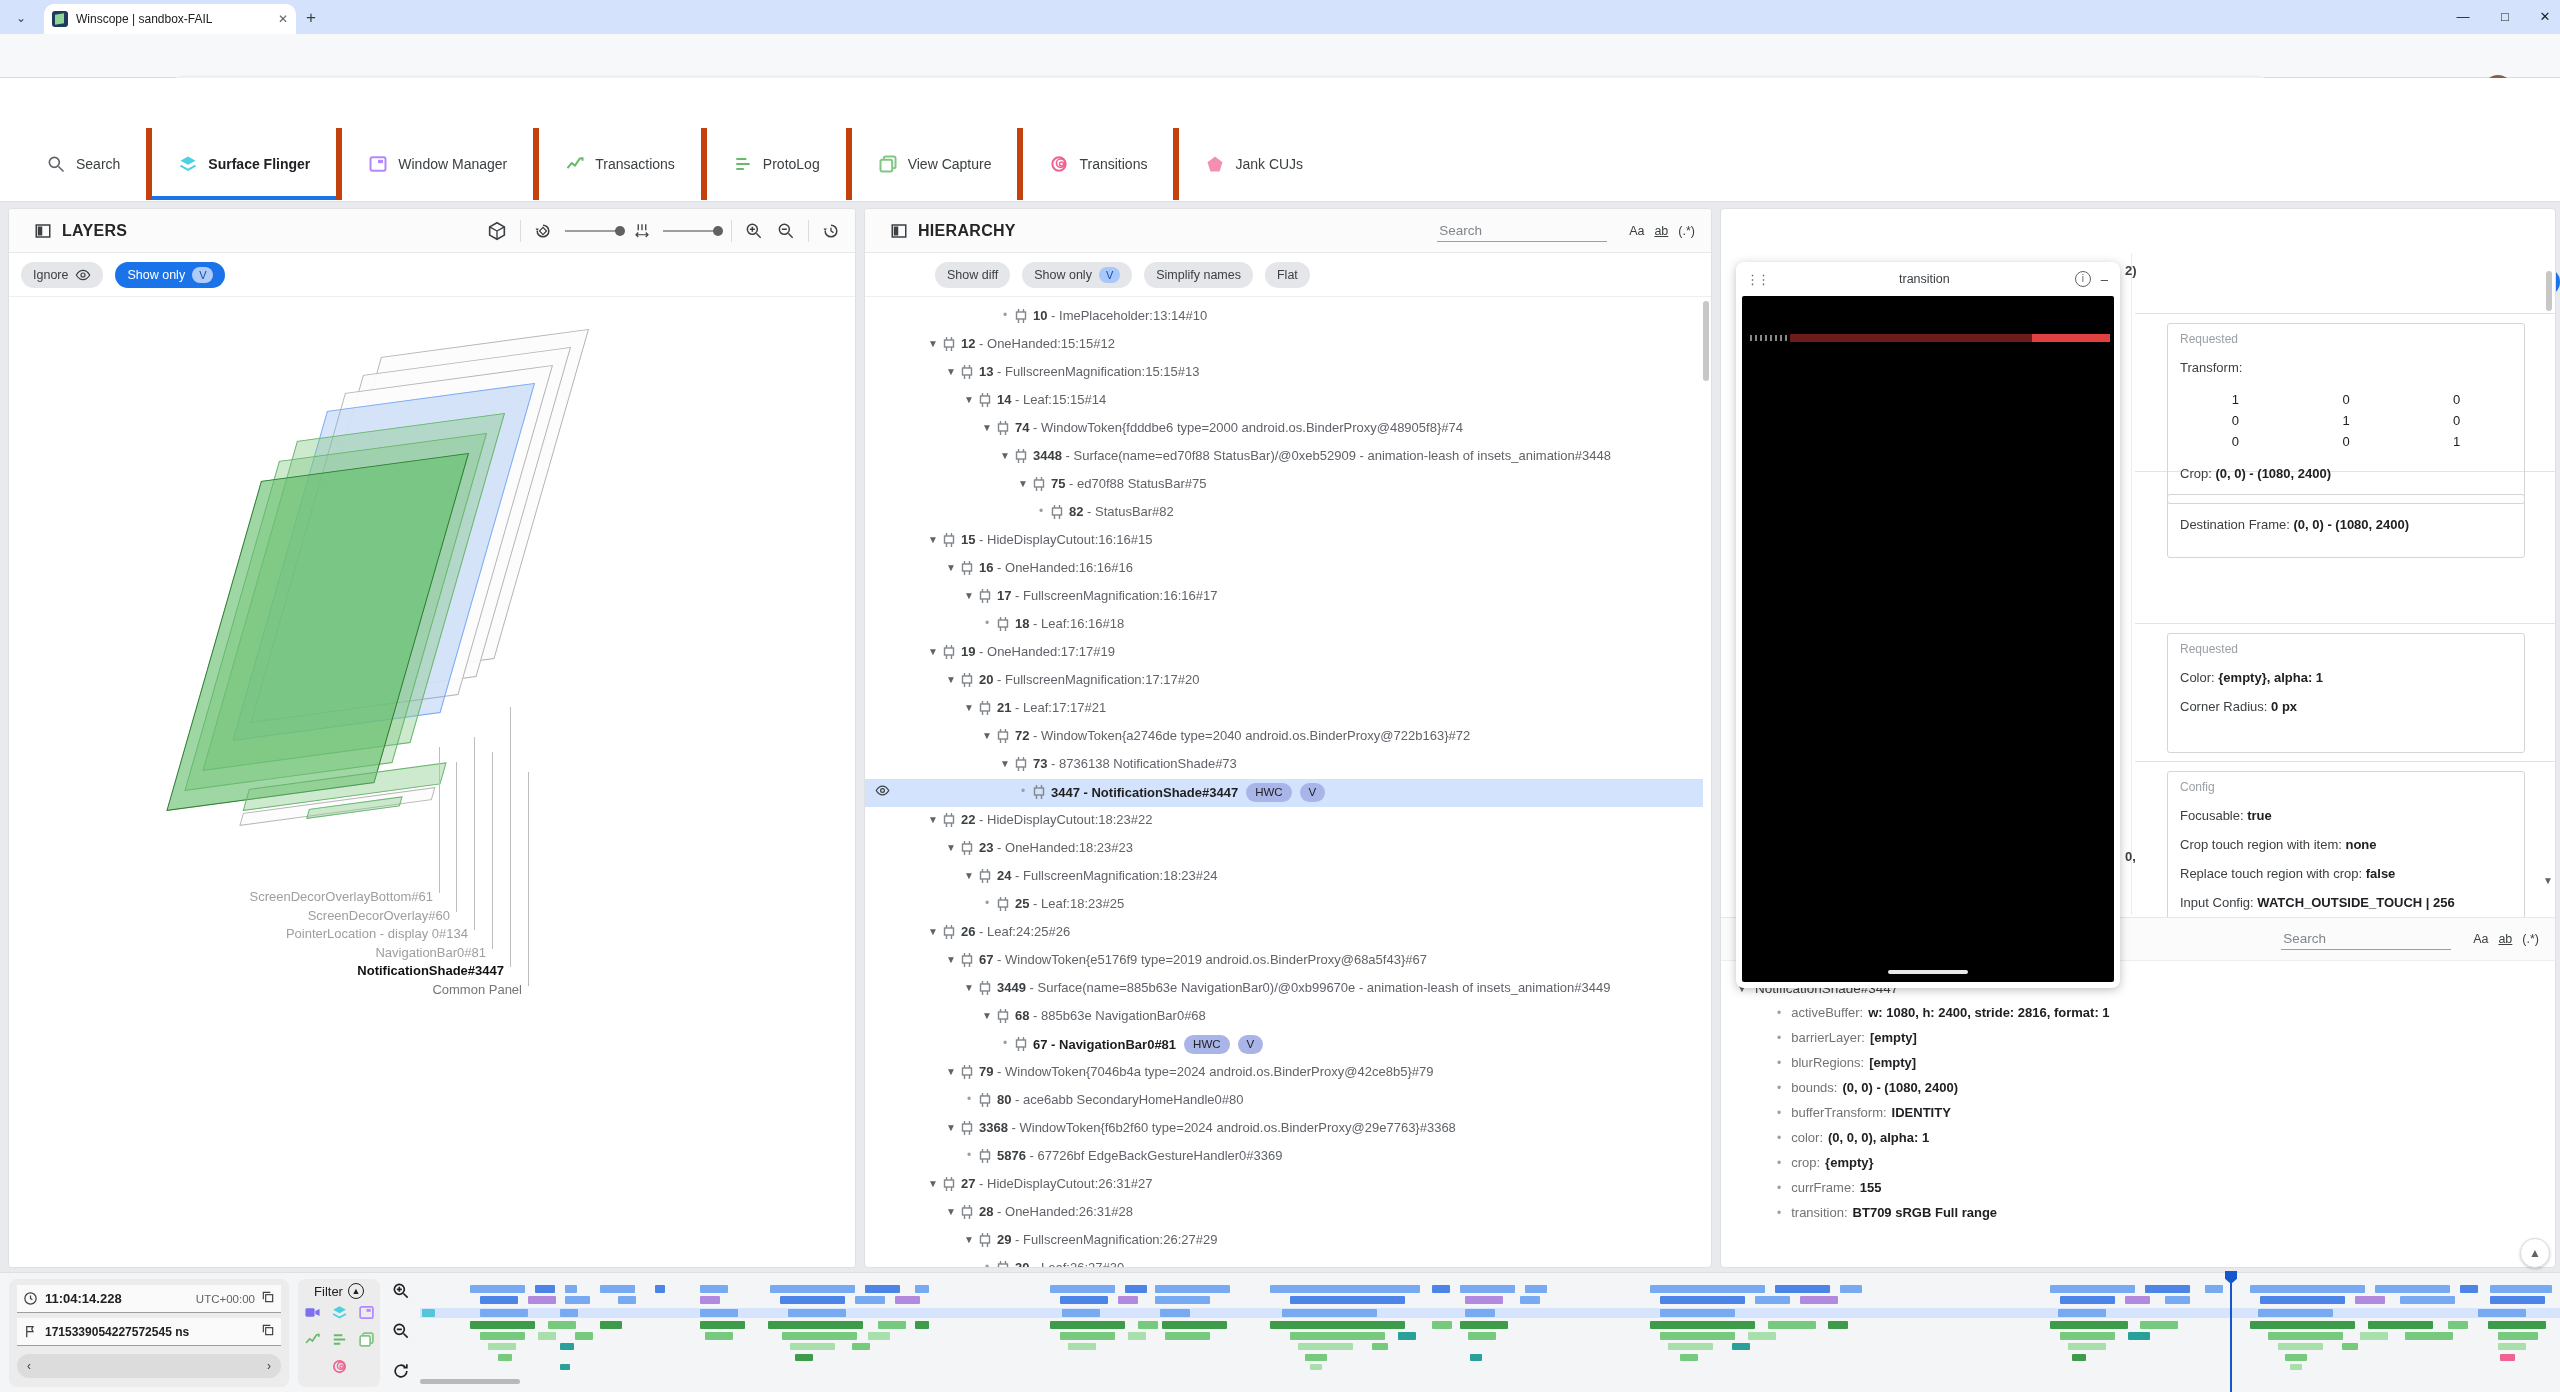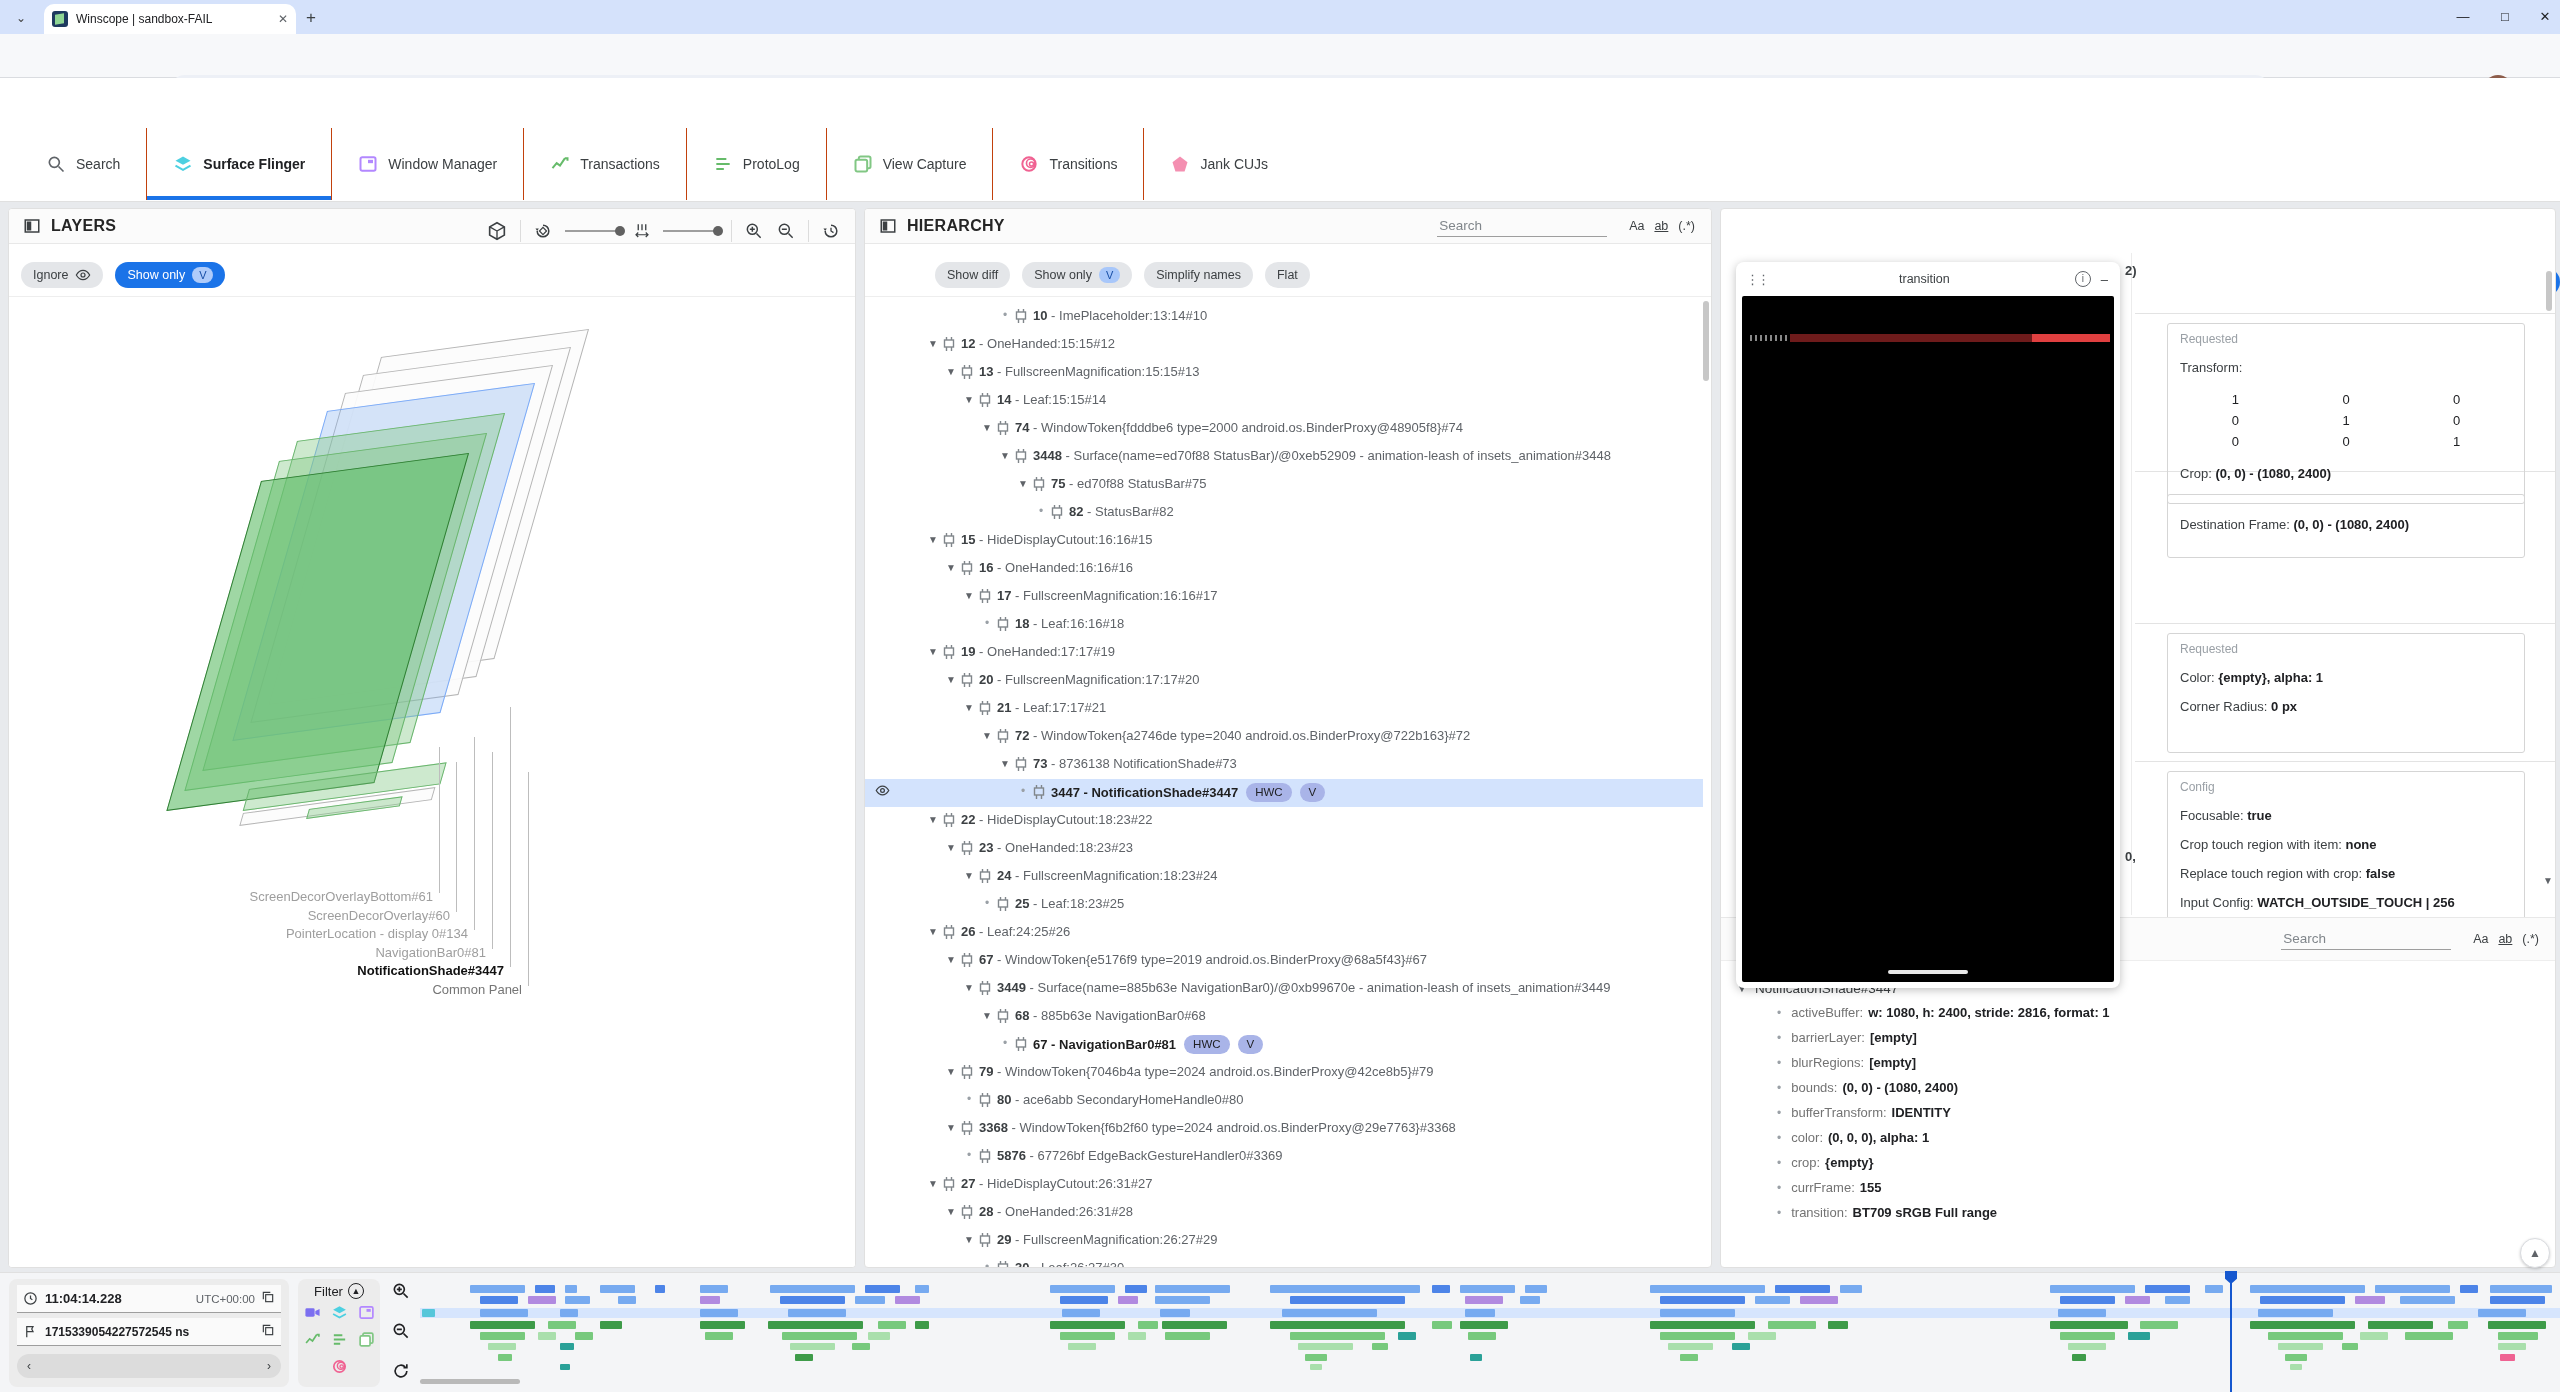--- a/index.html
+++ b/index.html
@@ -33,35 +33,35 @@
   #file-name { top:105px; right:310px; max-width:960px; font-size:13.5px; color:#202124; white-space:nowrap; overflow:hidden; }
   .hdricon { top:100px; width:24px; height:24px; color:#202124; }
   .hdricon svg { width:22px; height:22px; }
   #hdr-sep { left:2336px; top:100px; width:1px; height:24px; background:#dadce0; }
   #cmd-icon { font-size:19px; line-height:24px; text-align:center; }
   #moon-icon { font-size:19px; line-height:24px; text-align:center; }
 
   
   #nav-row { left:0; top:128px; width:2560px; height:74px; background:#fff; border-bottom:1px solid #e0e0e0; }
   #nav-tabs { position:absolute; left:20px; top:0; height:72px; display:flex; align-items:center; }
-  .nav-tab { height:72px; display:flex; align-items:center; padding:0 26px; position:relative; border-left:1px solid #c2410c; }
+  .nav-tab { height:72px; display:flex; align-items:center; padding:0 26px; position:relative; border-left:6px solid #c2410c; }
   .nav-tab:first-child { border-left:none; }
   .nav-tab .ticon { width:20px; height:20px; margin-right:10px; }
   .nav-tab .tlabel { font-size:14px; color:#3c4043; white-space:nowrap; }
   .nav-tab.active .tlabel { color:#202124; font-weight:bold; }
   .nav-tab.active:after { content:""; position:absolute; left:0; right:0; bottom:0; height:4px; background:#1a73e8; }
   #filter-presets-btn { left:2440px; top:140px; height:28px; background:#1a73e8; color:#fff; border-radius:14px; display:flex; align-items:center; padding:0 14px; font-size:12.5px; }
   #filter-presets-btn svg { width:14px; height:14px; margin-right:6px; }
 
   
   .panel { position:absolute; top:208px; height:1060px; background:#fff; border:1px solid #e0e0e0; border-radius:4px; overflow:hidden; }
   #layers-panel { left:8px; width:848px; }
   #hierarchy-panel { left:864px; width:848px; }
   #properties-panel { left:1720px; width:836px; }
-  .panel-header { position:absolute; left:0; top:0; right:0; height:35px; background:#fbfbfb; border-bottom:1px solid #e8e8e8; display:flex; align-items:center; }
+  .panel-header { position:absolute; left:0; top:0; right:0; height:44px; background:#fbfbfb; border-bottom:1px solid #e8e8e8; display:flex; align-items:center;padding-left:11px; }
   .panel-icon { width:18px; height:18px; margin:0 10px 0 14px; }
   .panel-title { font-size:16px; font-weight:bold; color:#252525; letter-spacing:.3px; }
   .chip-row { position:absolute; left:0; top:44px; right:0; height:44px; border-bottom:1px solid #eeeeee; display:flex; align-items:center; background:#fff; }
   .chip { height:26px; border-radius:13px; background:#e4e6e9; color:#3c4043; font-size:12.5px; display:flex; align-items:center; padding:0 12px; margin-right:12px; white-space:nowrap; }
   .chip .vbadge { background:#a8c7fa; color:#174ea6; border-radius:9px; padding:0 7px; font-size:11px; margin-left:7px; line-height:16px; }
   .chip.blue { background:#1a73e8; color:#fff; }
   .chip.blue .vbadge { background:#aecbfa; color:#174ea6; }
   .chip .eyeg { margin-left:7px; display:inline-flex; }
 
   

